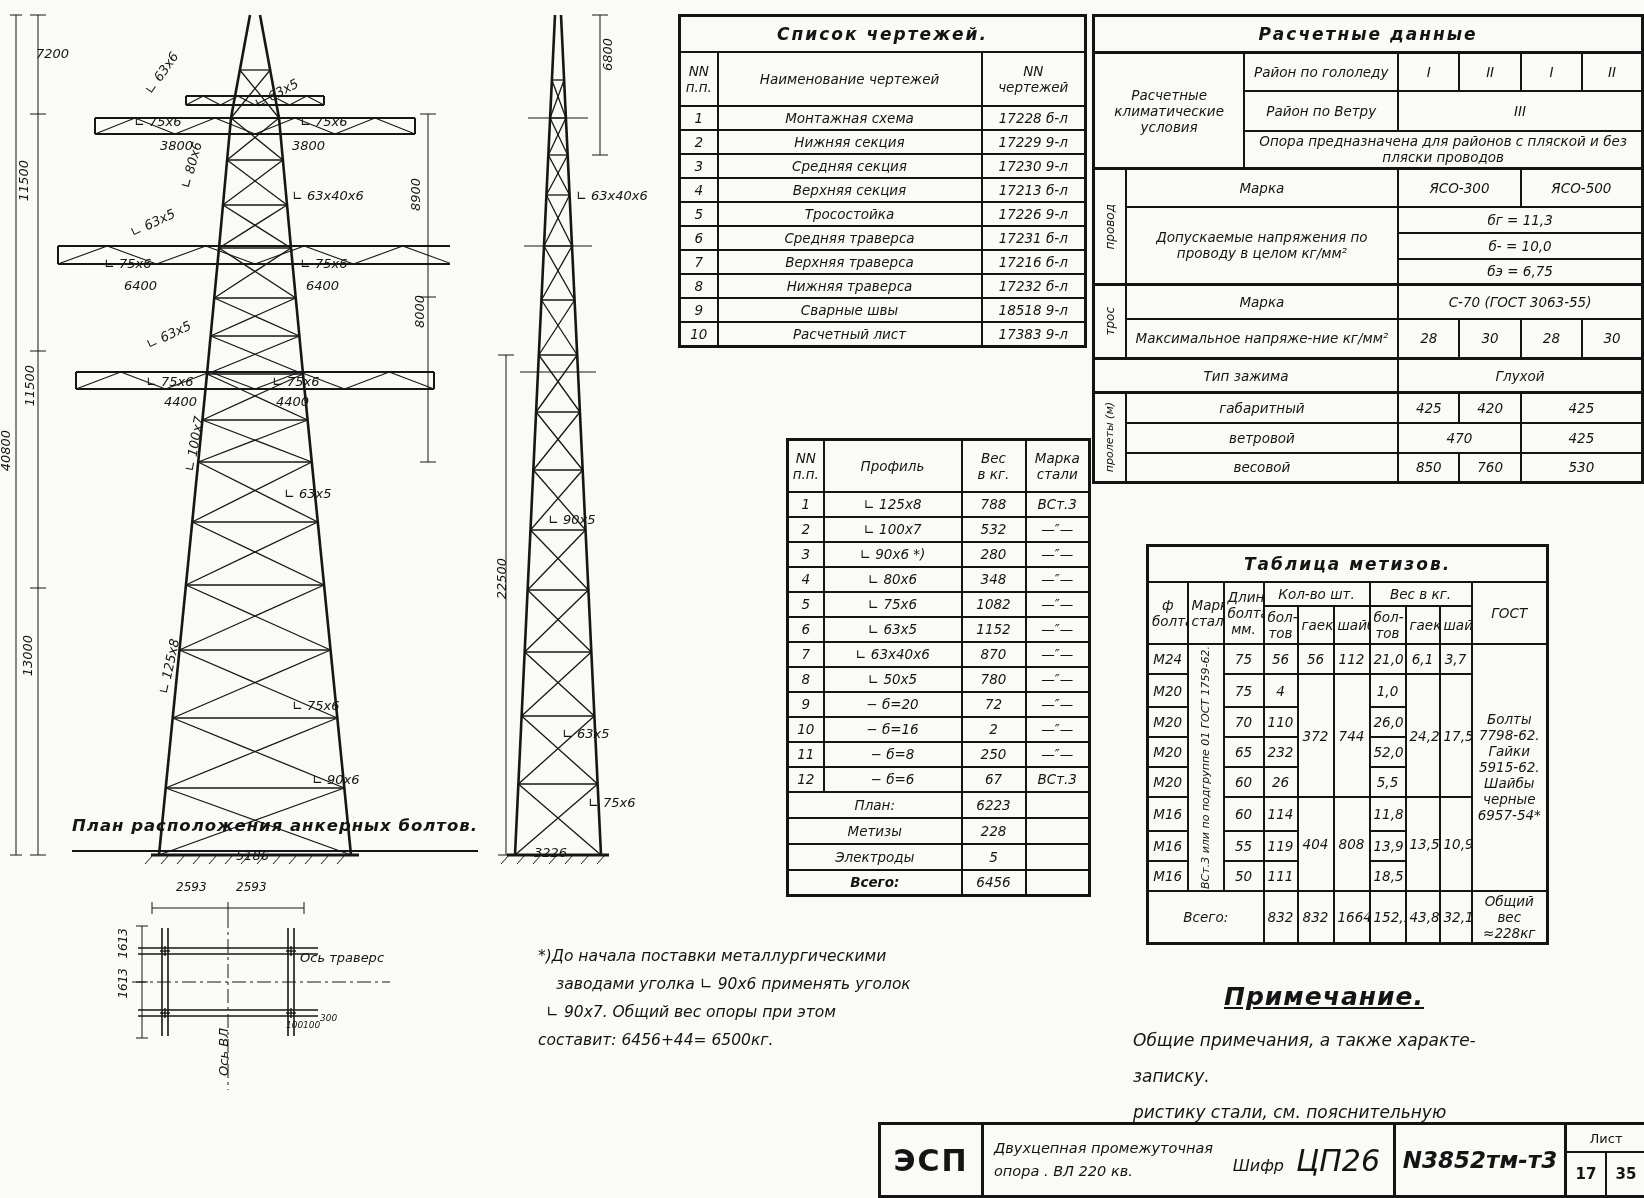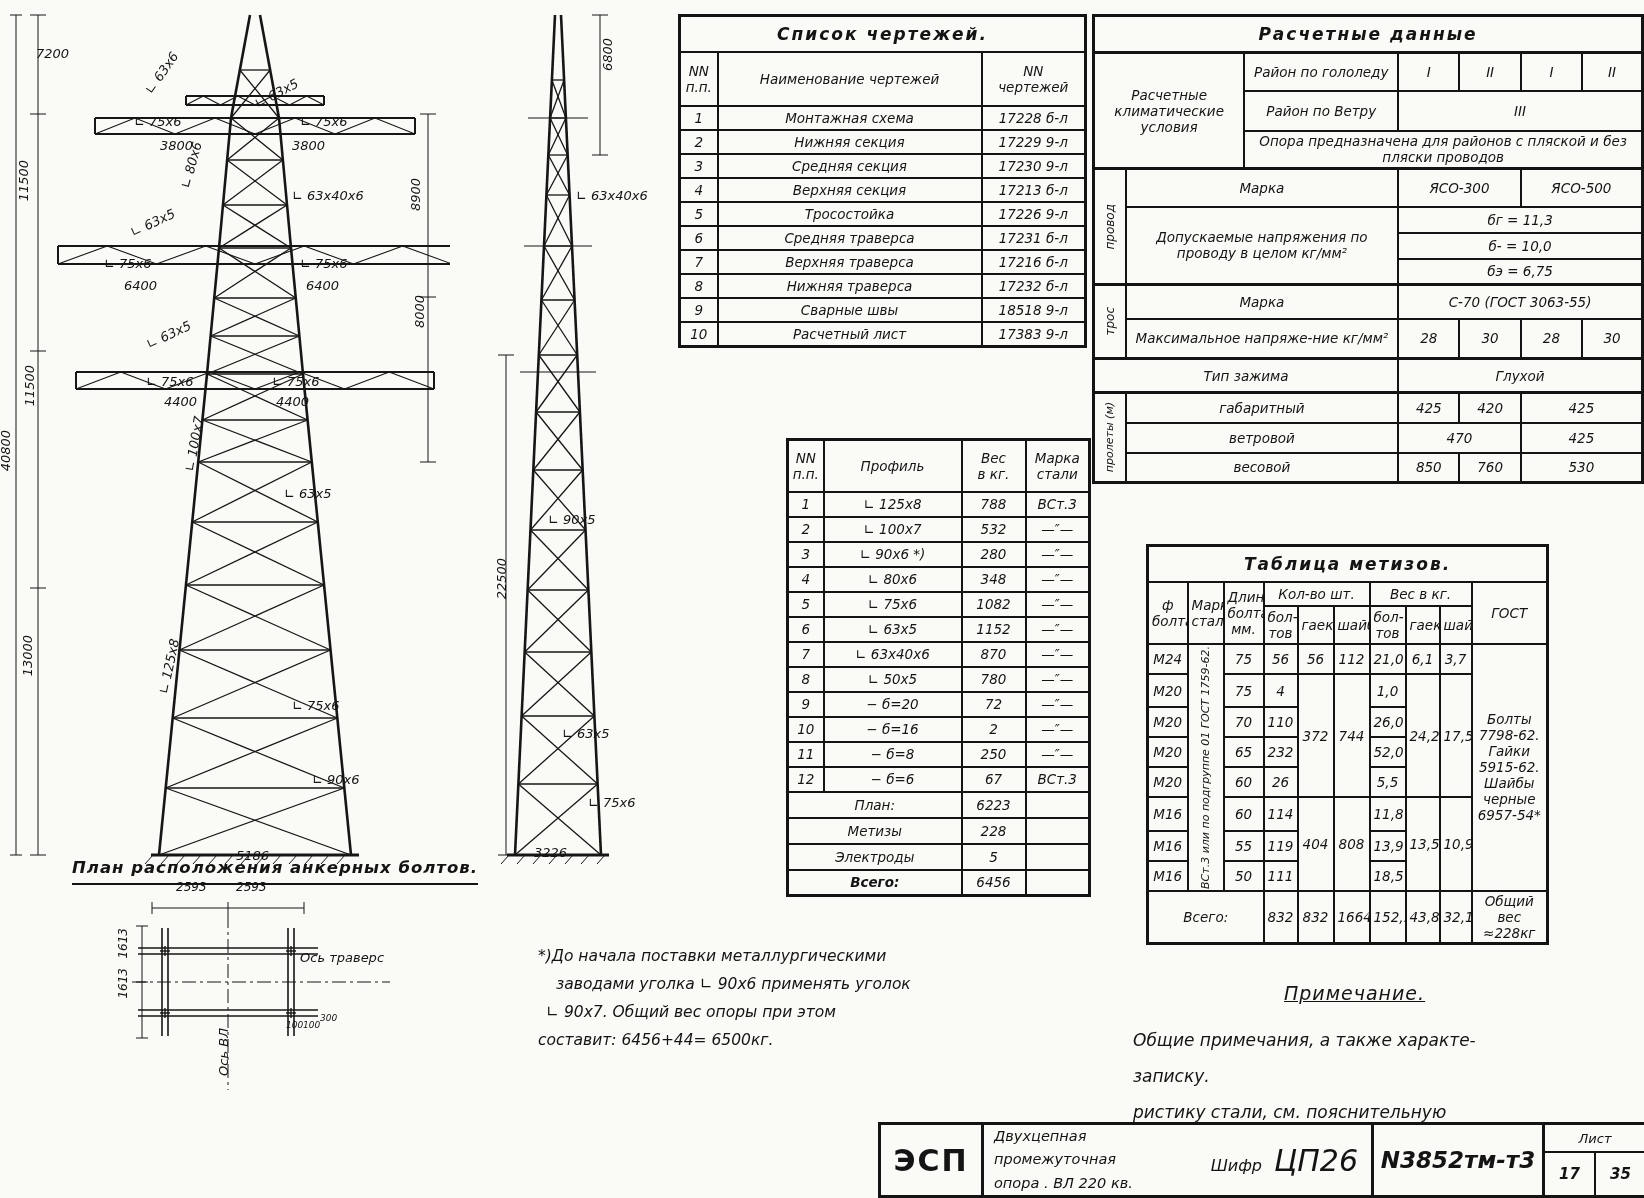--- a/index.html
+++ b/index.html
@@ -11,33 +11,33 @@
   .tbl{position:absolute;border-collapse:collapse;table-layout:fixed;background:#fafaf7;border:3px solid #141414}
   .tbl td{border:2px solid #141414;font-style:italic;font-size:13.5px;text-align:center;vertical-align:middle;padding:1px 3px;overflow:hidden}
   .tbl .ttl{font-size:17px;font-weight:bold;letter-spacing:2px;height:32px}
   .pre{white-space:pre-line}
   .left{text-align:left;padding-left:8px}
   .vert{writing-mode:vertical-rl;transform:rotate(180deg);margin:0 auto;font-style:italic}
   .f11{font-size:11px}.f12{font-size:12px}
   #calc{position:absolute;left:1092px;top:14px;width:552px}
   #calc table{position:static;width:552px;margin-top:-3px;display:table}
   #calc table:first-child{margin-top:0}
-  #plan-title{position:absolute;left:72px;top:858px;font-style:italic;font-weight:bold;font-size:16.5px;border-bottom:2.5px solid #141414;padding-bottom:6px;letter-spacing:1px}
+  #plan-title{position:absolute;left:72px;top:816px;font-style:italic;font-weight:bold;font-size:16.5px;border-bottom:2.5px solid #141414;padding-bottom:15px;letter-spacing:1px}
   #footnote{position:absolute;left:538px;top:942px;width:470px;font-style:italic;font-size:15.5px;line-height:28px}
-  #note-title{position:absolute;left:1284px;top:982px;font-style:italic;font-weight:normal;font-size:19px;text-decoration:underline;letter-spacing:1px}
+  #note-title{position:absolute;left:1224px;top:982px;font-style:italic;font-weight:bold;font-size:25px;text-decoration:underline;letter-spacing:1px}
   #note-body{position:absolute;left:1133px;top:1022px;width:450px;font-style:italic;font-size:17px;line-height:36px}
   #titleblock{position:absolute;left:878px;top:1122px;width:764px;height:70px;border:3px solid #141414;display:flex;background:#fafaf7}
   .tb-org{width:100px;border-right:3px solid #141414;display:flex;align-items:center;justify-content:center;font-size:30px;font-weight:bold;letter-spacing:2px}
   .tb-desc{flex:1;border-right:3px solid #141414;display:flex;align-items:center;padding:0 10px;font-style:italic;gap:16px}
   .tb-desc-text{font-size:14.5px;line-height:1.6}
   .tb-cipher{display:flex;align-items:baseline;gap:12px;margin-left:auto;margin-right:3px}
   .tb-cipher-label{font-size:16px}
   .tb-cipher-val{font-size:30px}
   .tb-no{width:168px;border-right:3px solid #141414;display:flex;align-items:center;justify-content:center;font-size:23px;font-weight:bold;font-style:italic}
-  .tb-sheet{width:100px;display:flex;flex-direction:column;font-style:italic}
+  .tb-sheet{width:78px;display:flex;flex-direction:column;}
   .tb-sheet-label{flex:0 0 26px;border-bottom:2px solid #141414;display:flex;align-items:center;justify-content:center;font-size:13px}
   .tb-sheet-nums{flex:1;display:flex}
   .tb-sheet-nums span{flex:1;display:flex;align-items:center;justify-content:center;font-size:15px;font-weight:bold}
   .tb-sheet-nums span:first-child{border-right:2px solid #141414}
   svg{position:absolute}
 </style>
 </head>
 <body>
 
 <div id="sheet">

